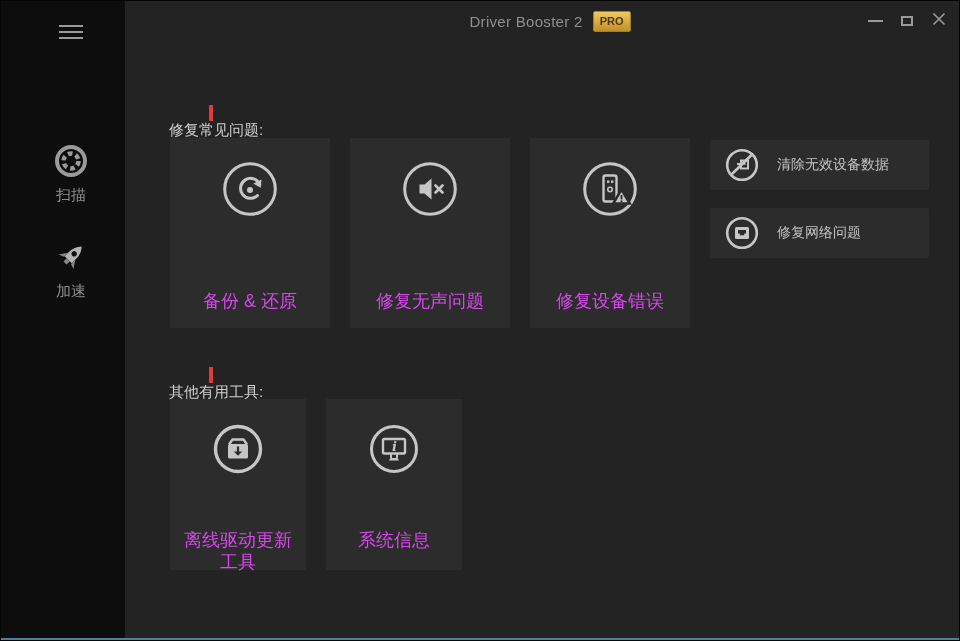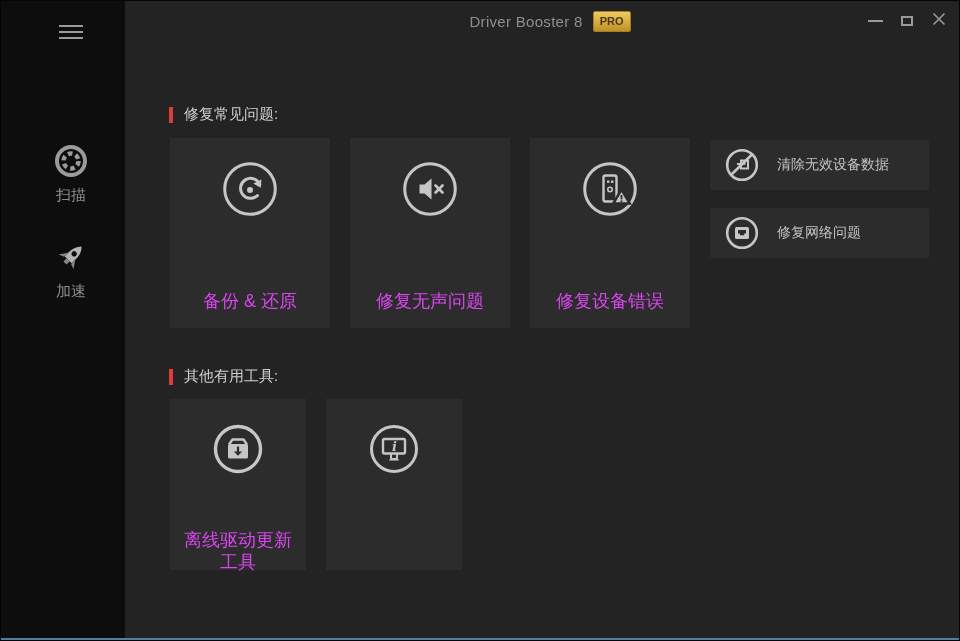--- a/index.html
+++ b/index.html
@@ -26,21 +26,21 @@
   .titlebar{position:absolute;left:140px;top:0;right:0;height:40px;display:flex;align-items:center;justify-content:center;}
   .app-title{color:#8f8f8f;font-size:15px;letter-spacing:.3px;}
   .pro-badge{margin-left:10px;background:linear-gradient(#eecb5e,#c09028);color:#4a3911;
     font-weight:bold;font-size:11px;line-height:1;padding:4px 6px;border-radius:2px;border:1px solid #a5801f;text-align:center;}
   .win-controls{position:absolute;right:4px;top:0;height:40px;display:flex;align-items:center;}
   .win-btn{width:32px;height:40px;display:flex;align-items:center;justify-content:center;cursor:pointer;color:#9a9a9a;}
   .min-glyph{width:15px;height:2px;background:#9a9a9a;}
   .max-glyph{width:12px;height:10px;border:2px solid #9a9a9a;box-sizing:border-box;}
 
   
-  .section-header{position:absolute;display:flex;align-items:center;}
+  .section-header{position:absolute;display:flex;align-items:center;flex-direction:column;}
   .section-header .red-bar{width:4px;height:16px;background:#e03a3a;margin-right:11px;}
   .section-header .section-title{color:#cfcfcf;font-size:15px;}
   .hdr-fix{left:168px;top:104px;}
   .hdr-tools{left:168px;top:366px;}
 
   
   .card{position:absolute;background:#2c2c2c;cursor:pointer;}
   .card .card-icon{position:absolute;left:50%;transform:translateX(-50%);}
   .card .card-label{position:absolute;width:100%;text-align:center;color:#d946ef;font-size:18px;line-height:22px;margin-top:32px;}
   .card.r1{top:137px;width:160px;height:190px;}
@@ -96,21 +96,21 @@
             <rect x="15.8" y="22" width="4.4" height="4.5" fill="#878787"></rect>
           </g>
         </svg>
       </span>
       <span class="nav-label">加速</span>
     </div>
 
   </aside>
 
   <div class="titlebar">
-    <span class="app-title">Driver Booster 8</span>
+    <span class="app-title">Driver Booster 2</span>
     <span class="pro-badge">PRO</span>
   </div>
   <div class="win-controls">
     <div class="win-btn">
       <span class="min-glyph"></span>
     </div>
     <div class="win-btn">
       <span class="max-glyph"></span>
     </div>
     <div class="win-btn">
@@ -211,16 +211,17 @@
   <div class="card r2 c5">
     <span class="card-icon">
       <svg width="52" height="52" viewBox="0 0 52 52">
         <circle cx="26" cy="26" r="22.5" fill="none" stroke="#c6c6c6" stroke-width="3"></circle>
         <rect x="15" y="16" width="22" height="14.5" rx="1.4" fill="none" stroke="#c6c6c6" stroke-width="2.4"></rect>
         <path d="M22.5 35 h7 l1.6 2.4 h-10.2 Z" fill="#c6c6c6"></path>
         <path d="M23 35 v-4 M29 35 v-4" stroke="#c6c6c6" stroke-width="2"></path>
         <text x="26.5" y="27.5" text-anchor="middle" font-family="DejaVu Serif, serif" font-style="italic" font-weight="bold" font-size="13" fill="#c6c6c6">i</text>
       </svg>
     </span>
+    <span class="card-label">系统信息</span>
   </div>
 
   <div class="bottom-line"></div>
 </div>
 
 </body></html>

